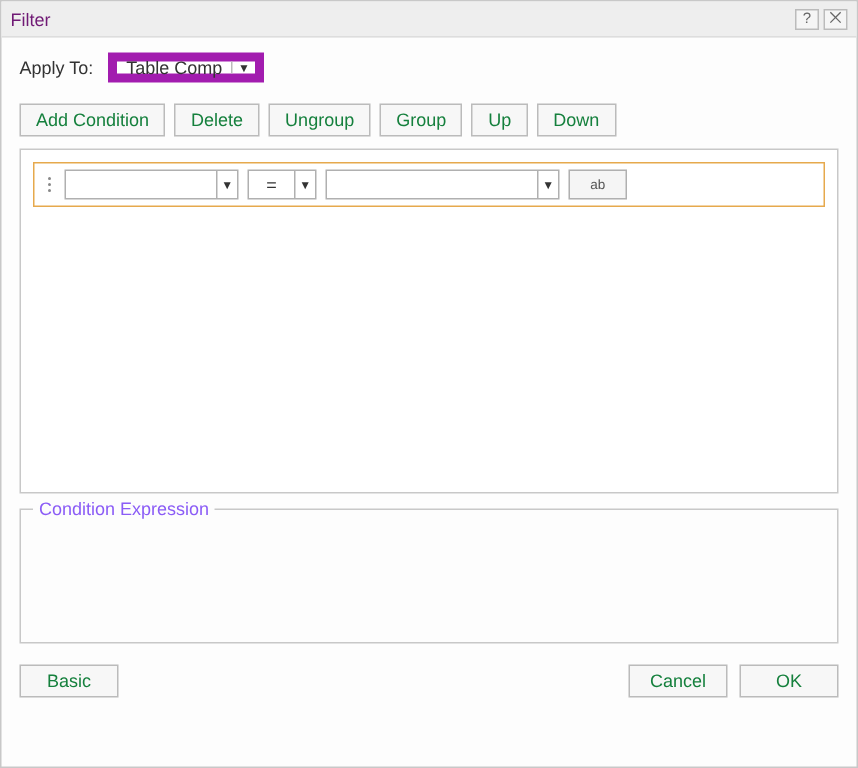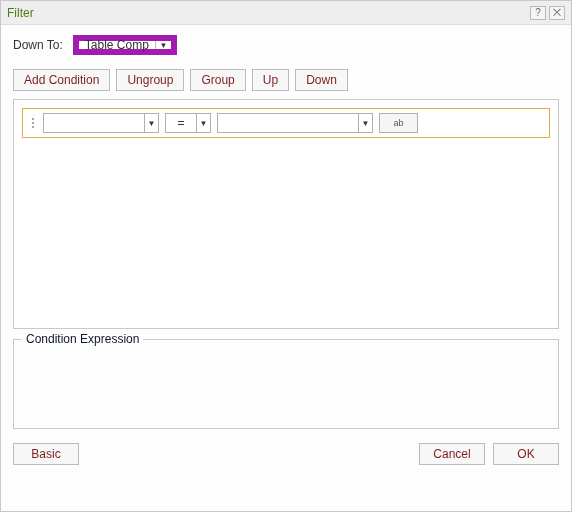--- a/index.html
+++ b/index.html
@@ -21,21 +21,21 @@
   flex-direction: column;
 }
 .titlebar {
   height: 24px;
   background: #eee;
   border-bottom: 1px solid #ddd;
   display: flex;
   align-items: center;
   padding: 0 6px;
 }
-.titlebar .title { flex: 1; font-size: 12px; color: #4d7c0f; }
+.titlebar .title { flex: 1; font-size: 12px; color: #701a75; }
 .titlebar .tbtn {
   width: 16px; height: 14px;
   border: 1px solid #bbb;
   background: #f5f5f5;
   margin-left: 3px;
   display: flex; align-items: center; justify-content: center;
   font-size: 10px; color: #666; cursor: pointer;
   line-height: 1;
 }
 .body {
@@ -68,21 +68,21 @@
 .toolbar {
   display: flex;
   gap: 6px;
   margin-bottom: 8px;
 }
 .btn {
   border: 1px solid #bbb;
   background: #f7f7f7;
   padding: 3px 10px;
   font-size: 12px;
-  color: #7f1d1d;
+  color: #15803d;
   cursor: pointer;
 }
 .cond-area {
   border: 1px solid #c8c8c8;
   height: 230px;
   background: #fff;
   padding: 8px;
   margin-bottom: 10px;
   overflow: auto;
 }
@@ -133,21 +133,21 @@
   height: 90px;
   position: relative;
   margin-bottom: 14px;
 }
 .fieldset .legend {
   position: absolute;
   top: -8px; left: 8px;
   background: #fdfdfd;
   padding: 0 4px;
   font-size: 12px;
-  color: #0f172a;
+  color: #8b5cf6;
 }
 .footer {
   display: flex;
   gap: 8px;
   align-items: center;
 }
 .footer .spacer { flex: 1; }
 .footer .btn { min-width: 66px; text-align: center; }
 </style>
 </head>
@@ -161,29 +161,30 @@
         <span>?</span>
       </div>
     <div class="tbtn">
         <span>⨉</span>
       </div>
   </div>
 
   <div class="body">
 
     <div class="row-apply">
-      <span>Down To:</span>
+      <span>Apply To:</span>
       <div class="dropdown">
         <span class="dd-text">Table Comp</span>
         <span class="dd-arrow">▼</span>
       </div>
     </div>
 
     <div class="toolbar">
       <button class="btn">Add Condition</button>
+      <button class="btn">Delete</button>
       <button class="btn">Ungroup</button>
       <button class="btn">Group</button>
       <button class="btn">Up</button>
       <button class="btn">Down</button>
     </div>
 
     <div class="cond-area">
       <div class="cond-row">
         <div class="drag-handle">
           <span></span>

